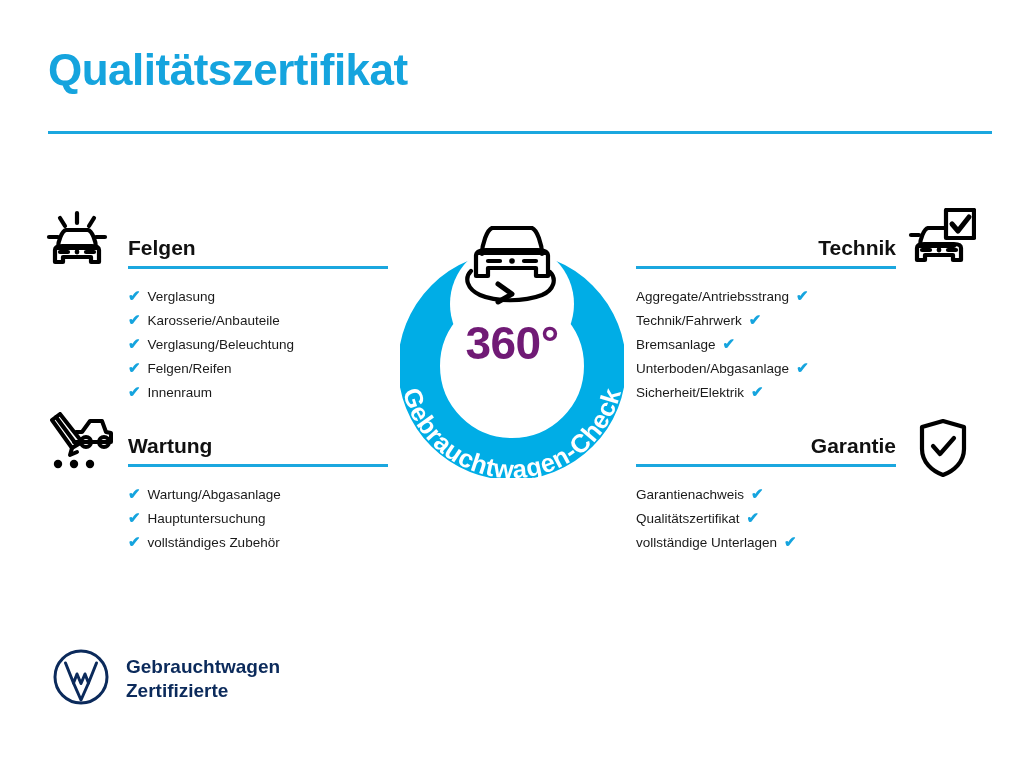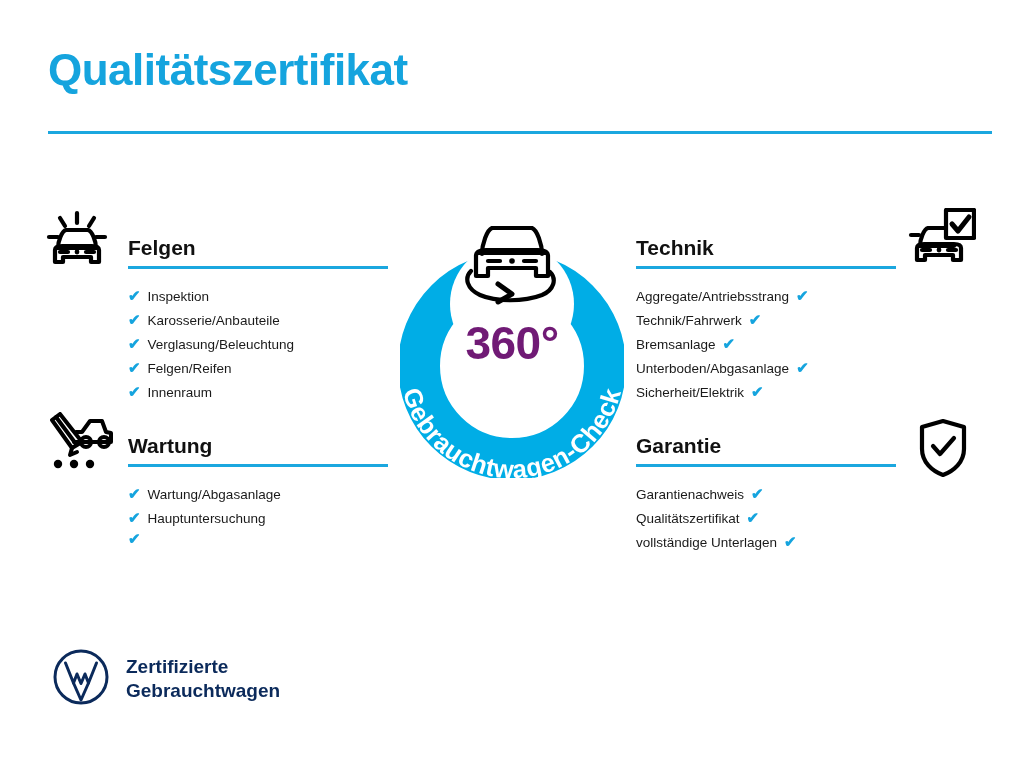--- a/index.html
+++ b/index.html
@@ -55,21 +55,21 @@
   .block-garantie{ top: 434px; }
 
   .block-head {
     font-size: 21px;
     font-weight: 700;
     color: #111111;
     line-height: 1.15;
     white-space: nowrap;
   }
   .block.left  .block-head { text-align: left; }
-  .block.right .block-head { text-align: left; }
+  .block.right .block-head { text-align: right; }
 
   .head-rule {
     margin-top: 6px;
     width: 100%;
     height: 3px;
     background: #1BA7DF;
   }
 
   .check-list {
     list-style: none;
@@ -204,21 +204,21 @@
       <polyline points="17,28 24,36 38,20"></polyline>
     </svg>
   </div>
 
   <div class="block left block-optik">
     <div class="block-head">Felgen</div>
     <div class="head-rule"></div>
     <ul class="check-list">
       <li>
           <span class="tick">✔</span>
-          <span>Inspektion</span>
+          <span>Verglasung</span>
         </li>
       <li>
           <span class="tick">✔</span>
           <span>Karosserie/Anbauteile</span>
         </li>
       <li>
           <span class="tick">✔</span>
           <span>Verglasung/Beleuchtung</span>
         </li>
       <li>
@@ -239,20 +239,21 @@
       <li>
           <span class="tick">✔</span>
           <span>Wartung/Abgasanlage</span>
         </li>
       <li>
           <span class="tick">✔</span>
           <span>Hauptuntersuchung</span>
         </li>
       <li>
           <span class="tick">✔</span>
+          <span>vollständiges Zubehör</span>
         </li>
     </ul>
   </div>
 
   <div class="block right block-technik">
     <div class="block-head">Technik</div>
     <div class="head-rule"></div>
     <ul class="check-list">
       <li>
           <span class="tick">✔</span>
@@ -330,18 +331,18 @@
 
   <div class="footer-lockup">
     <div>
       <svg width="58" height="58" viewBox="0 0 58 58" fill="none" stroke="#0B2A5B" stroke-width="3" stroke-linejoin="round" stroke-linecap="round">
         <circle cx="29" cy="29" r="26"></circle>
         <path d="M13.5 15 L21.5 35 L25 26 L29 35.5 L33 26 L36.5 35 L44.5 15"></path>
         <path d="M21.5 35 L29 52 L36.5 35"></path>
       </svg>
     </div>
     <div class="footer-text">
+      <div>Gebrauchtwagen</div>
       <div>Zertifizierte</div>
-      <div>Gebrauchtwagen</div>
     </div>
   </div>
 
 </div>
 
 </body></html>

